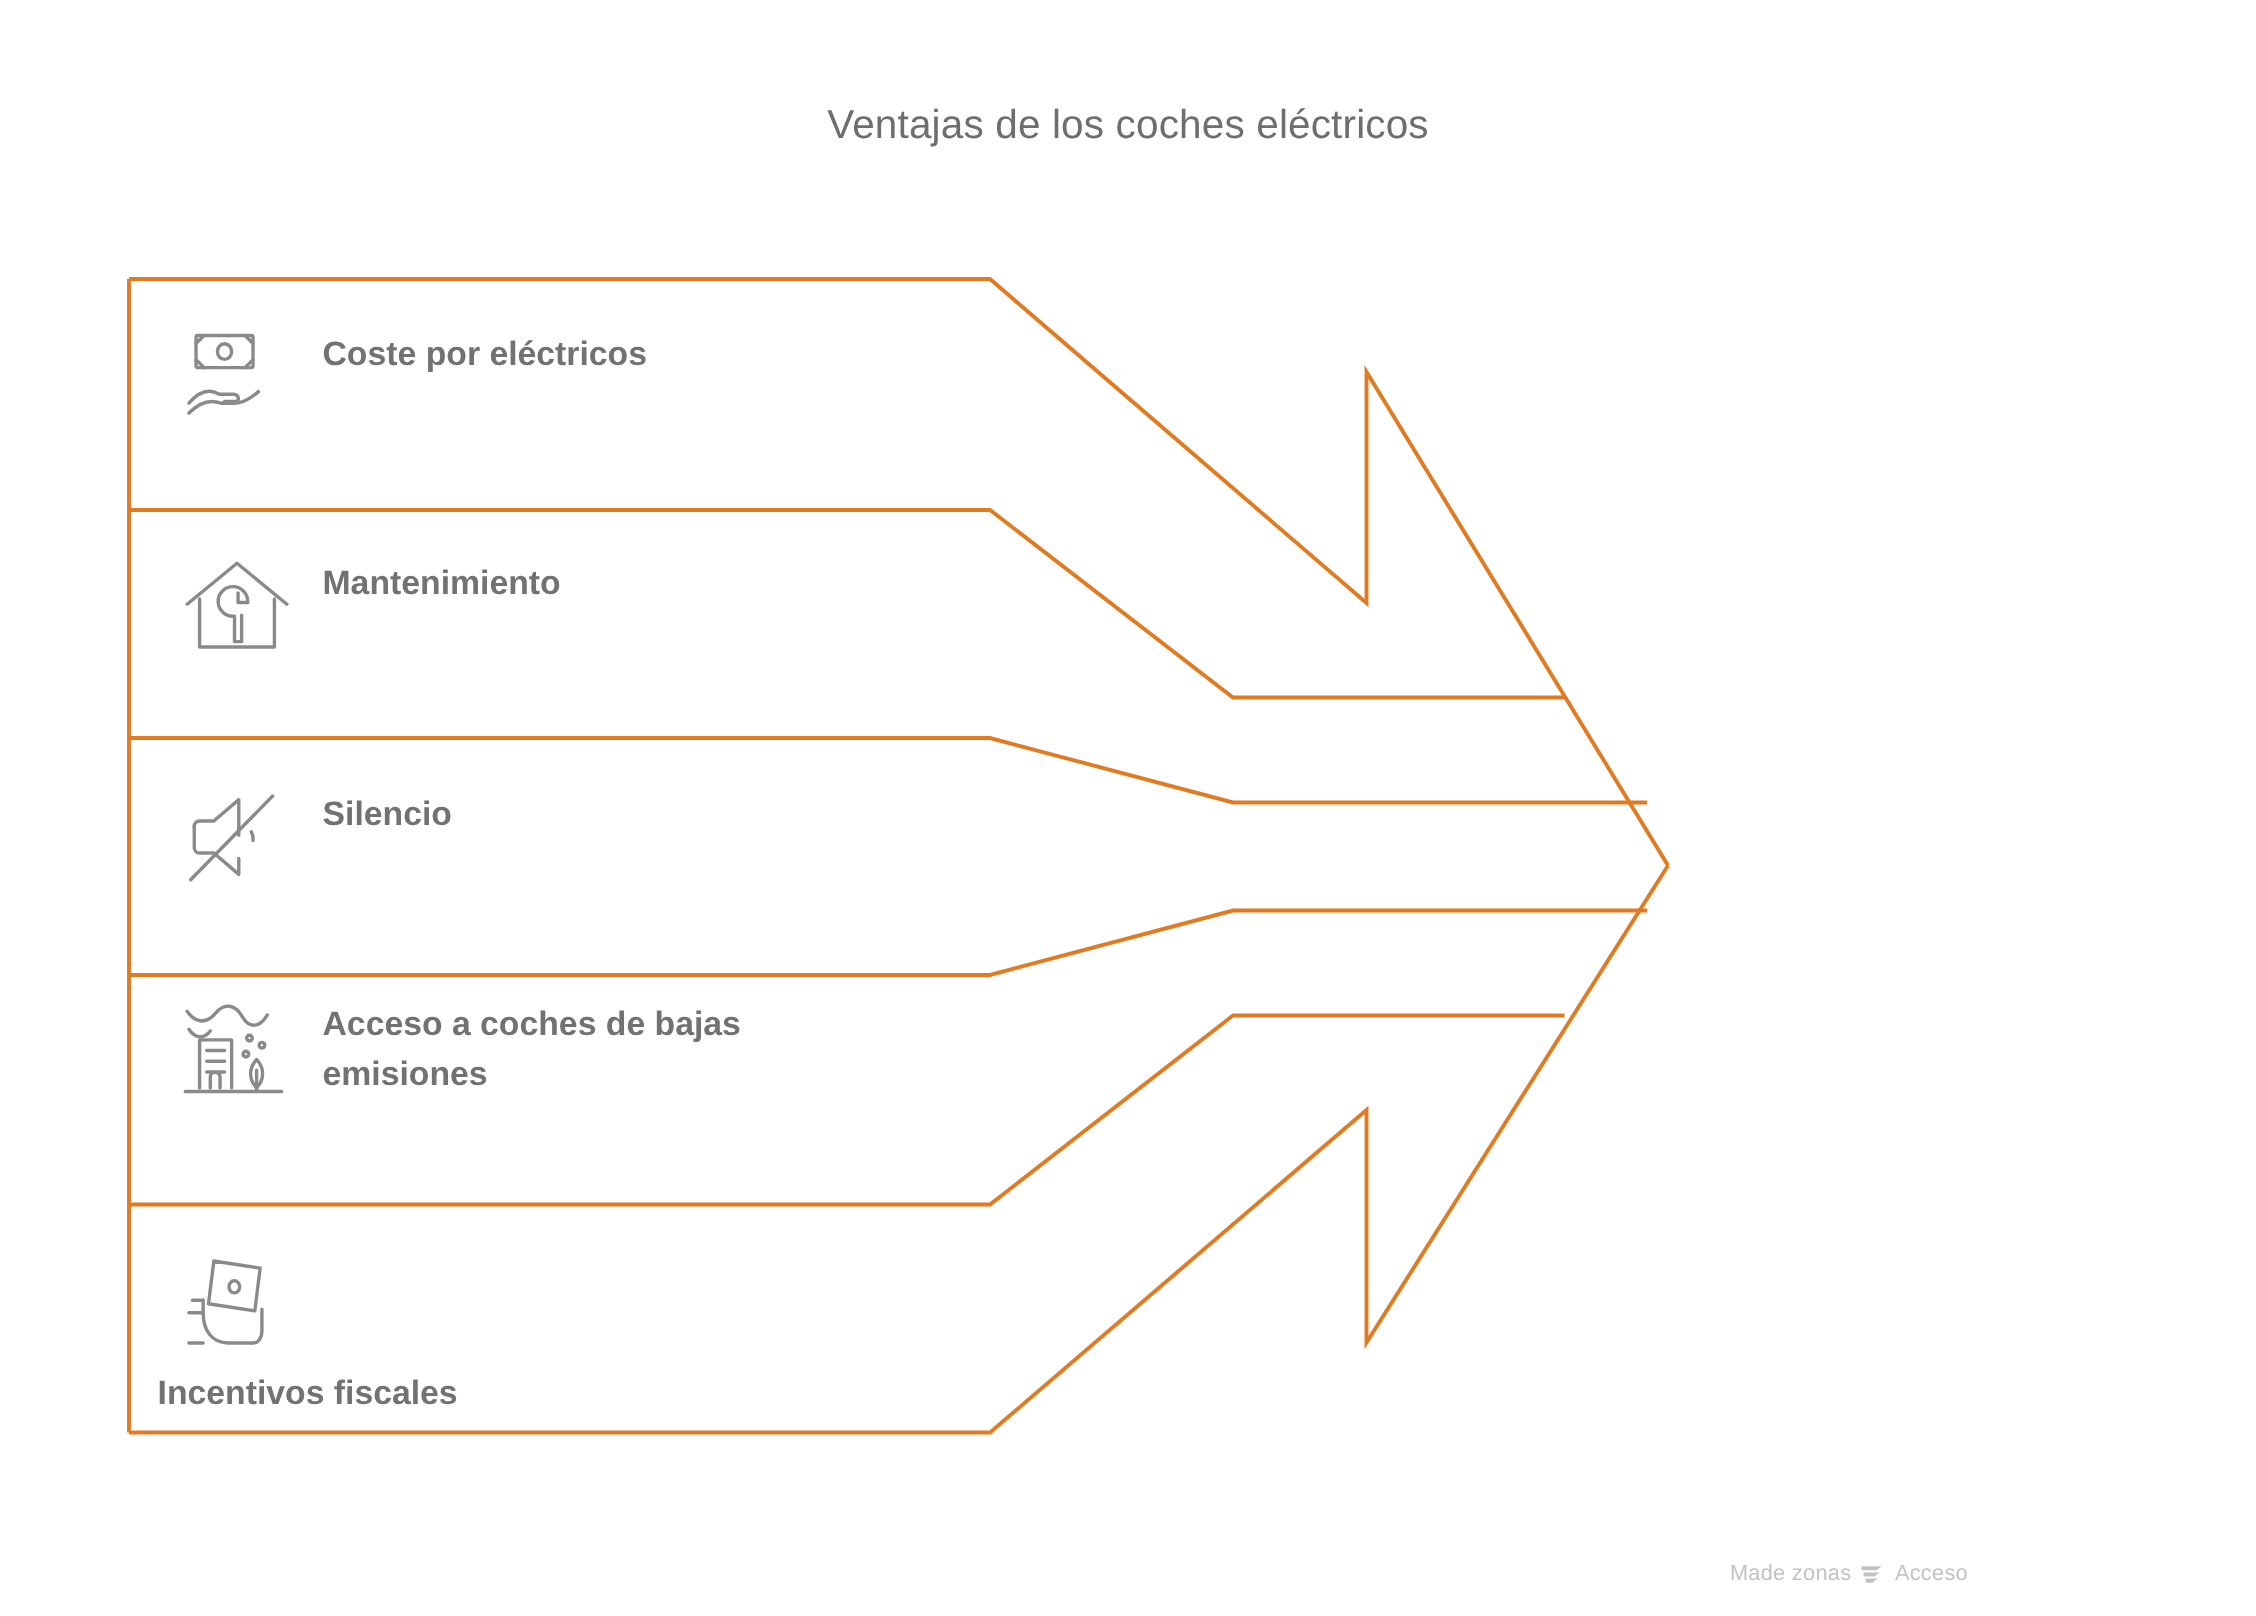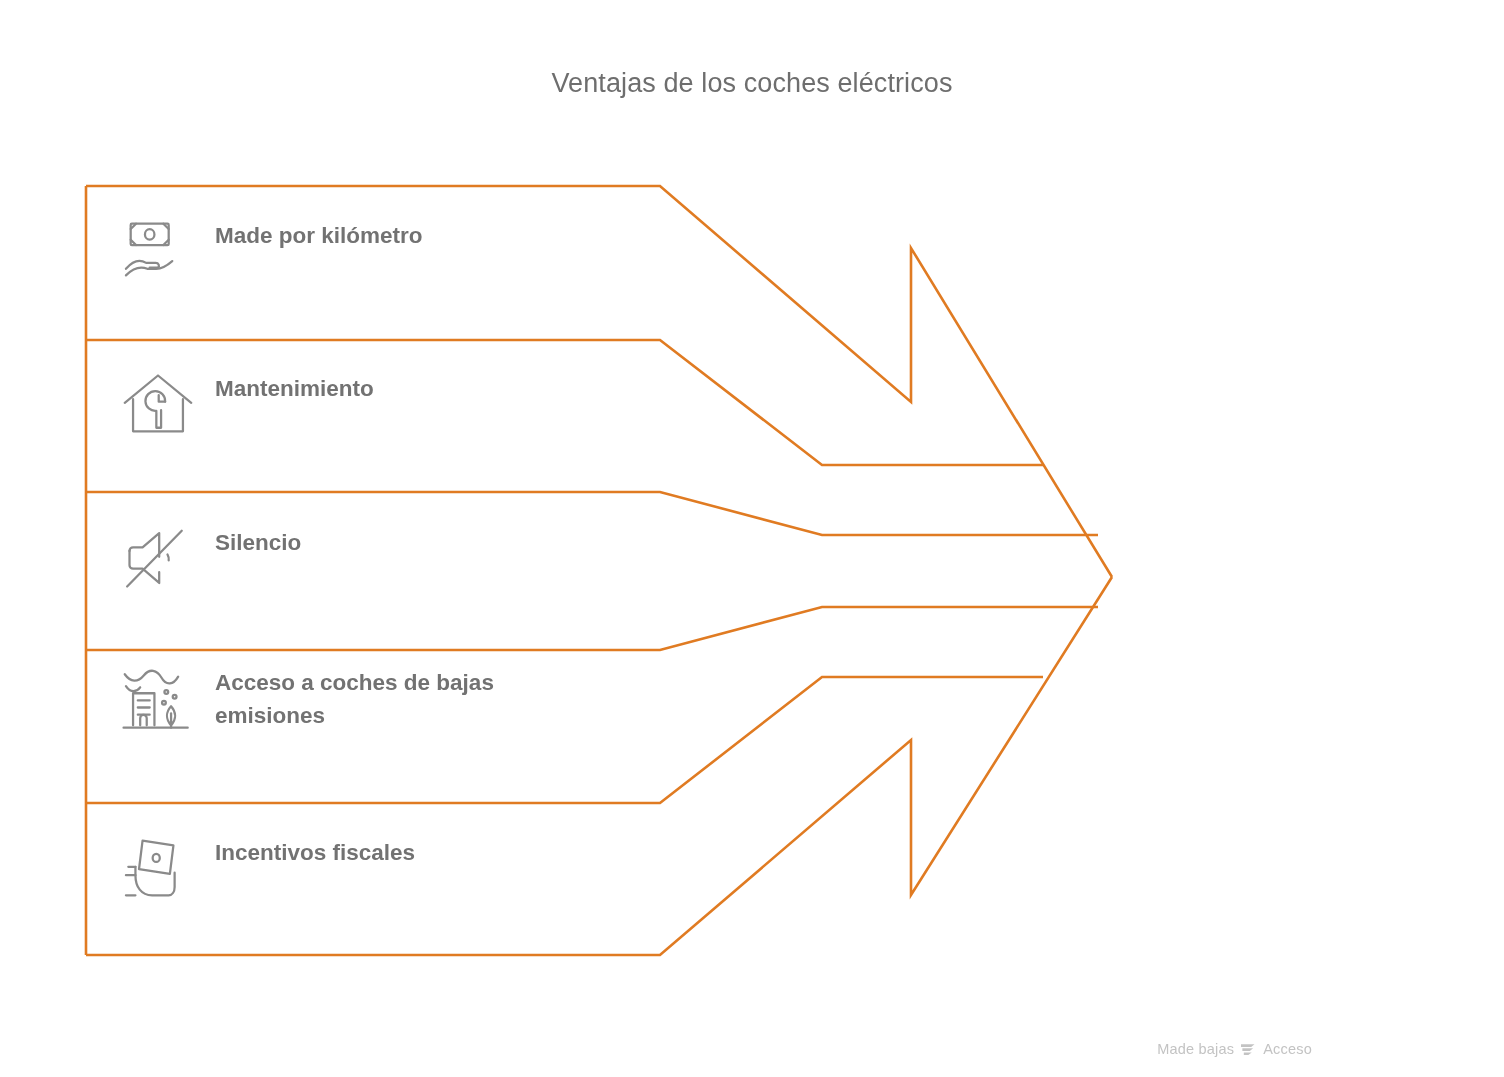--- a/index.html
+++ b/index.html
@@ -115,21 +115,21 @@
   <div class="band-row" style="left:86px; top:213px; width:560px;">
     <div class="band-icon">
       <svg viewBox="0 0 64 64" fill="none" stroke="currentColor" stroke-width="1.9" stroke-linecap="round" stroke-linejoin="round">
         <rect x="9" y="9" width="32" height="18" rx="1"></rect>
         <ellipse cx="25" cy="18" rx="4" ry="4.4"></ellipse>
         <path d="M9 13.5 L13.5 9 M41 13.5 L36.5 9 M9 22.5 L13.5 27 M41 22.5 L36.5 27"></path>
         <path d="M5 47 C11 40 17 39 22 42 L30 42 C32.6 42 33.6 44.6 32 46 L25 46"></path>
         <path d="M5 52.5 C12 45.5 18 45 23 47 L30.5 47 C35 47 40 44 44 40.5"></path>
       </svg>
     </div>
-    <div class="band-label">Made por kilómetro</div>
+    <div class="band-label">Coste por eléctricos</div>
   </div>
 
   <div class="band-row" style="left:86px; top:366px; width:560px;">
     <div class="band-icon">
       <svg viewBox="0 0 64 64" fill="none" stroke="currentColor" stroke-width="1.9" stroke-linecap="round" stroke-linejoin="round">
         <path d="M4 31 L32 8 L60 31"></path>
         <path d="M11 28 L11 55 L53 55 L53 28"></path>
         <path d="M38 30 A8.3 8.3 0 1 0 30.6 37.7 L30.6 52 L34.6 52 L34.6 37.2"></path>
         <path d="M38 30 L32.6 30 L32.6 24.6"></path>
       </svg>
@@ -161,36 +161,36 @@
         <circle cx="46" cy="31" r="1.6"></circle>
         <circle cx="37" cy="36" r="1.6"></circle>
         <path d="M43 39 C47.5 44 47.5 50 43 55 C38.5 50 38.5 44 43 39 Z"></path>
         <path d="M43 45 L43 57"></path>
         <line x1="3" y1="57" x2="57" y2="57"></line>
       </svg>
     </div>
     <div class="band-label">Acceso a coches de bajas emisiones</div>
   </div>
 
-  <div class="band-row" style="left:86px; top:830px; width:560px;">
+  <div class="band-row" style="left:86px; top:830px; width:560px;flex-direction:column;">
     <div class="band-icon">
       <svg viewBox="0 0 64 64" fill="none" stroke="currentColor" stroke-width="1.9" stroke-linecap="round" stroke-linejoin="round">
         <path d="M19 9 L45 13 L42 37 L16 33 Z"></path>
         <ellipse cx="30.5" cy="23.5" rx="3" ry="3.4"></ellipse>
         <path d="M13 31 L13 38 C13 48 18 55 27 55 L41 55 C44 55 46 52 46 48 L46 36"></path>
         <path d="M13 38 L5 38 M13 55 L5 55"></path>
         <path d="M13 31 L7 31"></path>
       </svg>
     </div>
     <div class="band-label">Incentivos fiscales</div>
   </div>
 
 
   <div class="footer-credit">
-    <span>Made bajas</span>
+    <span>Made zonas</span>
     <span>
       <svg width="17" height="15" viewBox="0 0 17 15" fill="none">
         <path d="M1 2.2 L14.5 2.2 L11.2 4.9 L1 4.9 Z" fill="#c3c3c3"></path>
         <path d="M2.4 6.3 L13.1 6.3 L9.8 9.0 L2.4 9.0 Z" fill="#c3c3c3"></path>
         <path d="M3.8 10.4 L11.7 10.4 L8.4 13.1 L3.8 13.1 Z" fill="#c3c3c3"></path>
       </svg>
     </span>
     <span>Acceso</span>
   </div>
 

